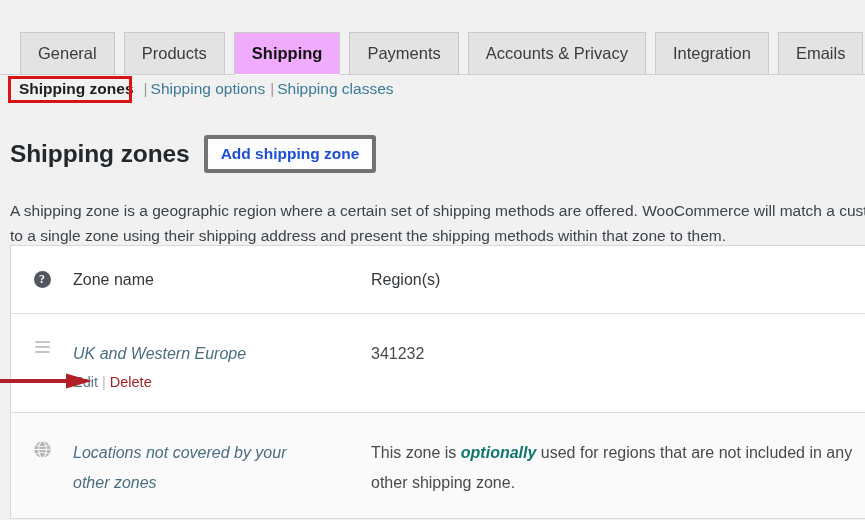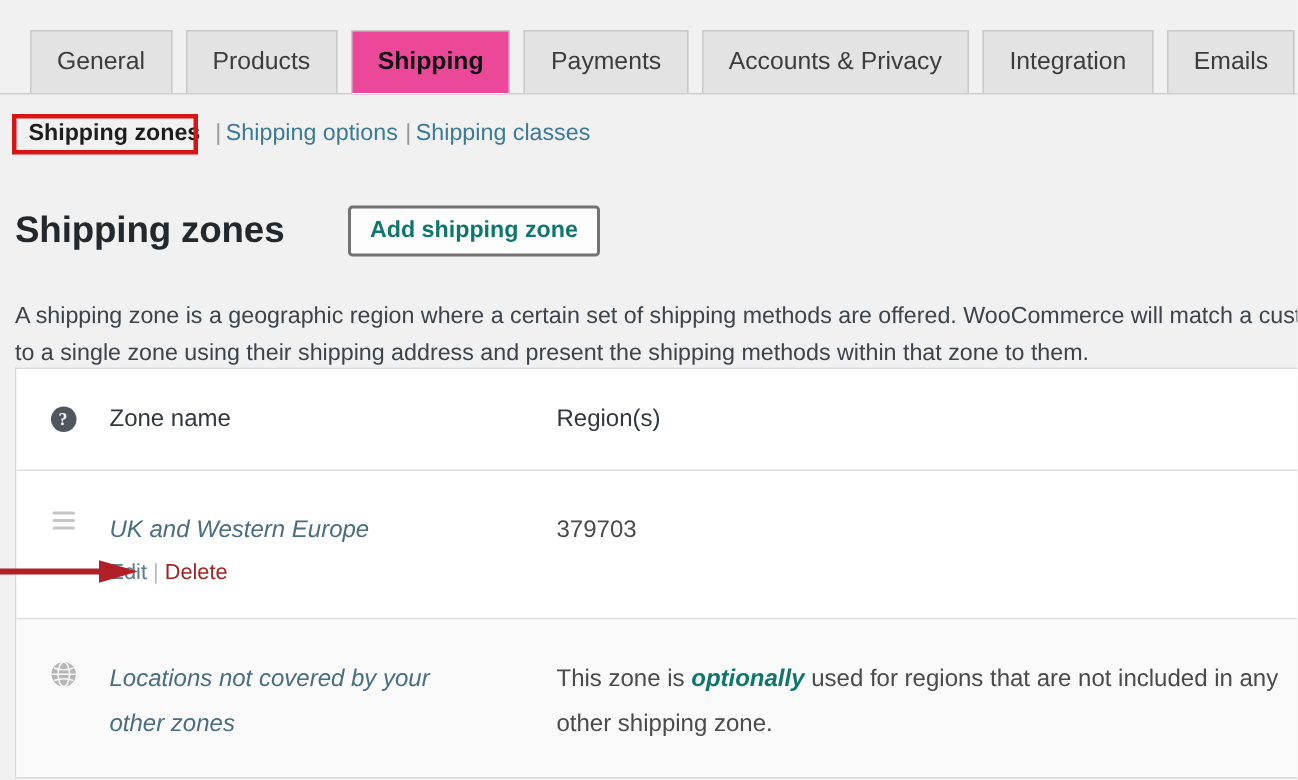--- a/index.html
+++ b/index.html
@@ -14,21 +14,21 @@
   #screen {
     position: relative;
     width: 865px; height: 520px;
     background: #f1f1f1;
     overflow: hidden;
   }
 
   
   .tabbar {
     position: absolute;
-    left: 0; top: 0;
+    left: 0; top: 12px;
     width: 865px;
     height: 63px;
     background: #f1f1f1;
     border-bottom: 1px solid #ccd0d4;
     padding-left: 20px;
     display: flex;
     align-items: flex-end;
     gap: 0px;
   }
   .tab {
@@ -41,21 +41,21 @@
     font-size: 16.5px;
     color: #3c3c3c;
     background: #e3e3e3;
     border: 1px solid #c9c9c9;
     border-bottom: none;
     white-space: nowrap;
     text-decoration: none;
     cursor: pointer;
   }
   .tab.active {
-    background: #ec4899;
+    background: #f0abfc;
     color: #111111;
     font-weight: bold;
     border: 1px solid #c9c9c9;
     border-bottom: 1px solid #ffffff;
     margin-bottom: -1px;
     height: 43px;
     line-height: 41px;
     z-index: 3;
   }
 
@@ -106,28 +106,27 @@
   .page-title {
     font-size: 24.5px;
     font-weight: bold;
     color: #23282d;
     letter-spacing: -0.1px;
   }
   .add-btn {
     display: inline-block;
     font-size: 15.5px;
     font-weight: bold;
-    color: #0f766e;
+    color: #1d4ed8;
     background: #fdfdfd;
-    border: 2px solid #737373;
+    border: 4px solid #737373;
     border-radius: 3px;
     padding: 6px 13px 7px 13px;
     line-height: 1.1;
     cursor: pointer;
-    margin-left: 28px;
   }
 
   
   .desc {
     position: absolute;
     left: 10px; top: 182px;
     width: 900px;
     font-size: 15.5px;
     line-height: 25px;
     color: #3c434a;
@@ -296,21 +295,21 @@
             <i></i>
           </span>
       </div>
       <div class="c-name">
         <a class="zone-link">UK and Western Europe</a>
         <div class="rowactions">
           <a class="ra-edit">Edit</a><span class="ra-sep">|</span><a class="ra-delete">Delete</a>
         </div>
       </div>
       <div class="c-region">
-        <span class="region-text">379703</span>
+        <span class="region-text">341232</span>
       </div>
     </div>
 
     <div class="zrow body2">
       <div class="c-handle">
         <svg class="globe-icon" viewBox="0 0 20 20">
           <circle cx="10" cy="10" r="8.6" fill="#b6b6b6"></circle>
           <ellipse cx="10" cy="10" rx="4" ry="8.6" fill="none" stroke="#fafafa" stroke-width="1.1"></ellipse>
           <line x1="1.4" y1="10" x2="18.6" y2="10" stroke="#fafafa" stroke-width="1.1"></line>
           <path d="M3.2 5.6 Q10 8.2 16.8 5.6" fill="none" stroke="#fafafa" stroke-width="1"></path>

